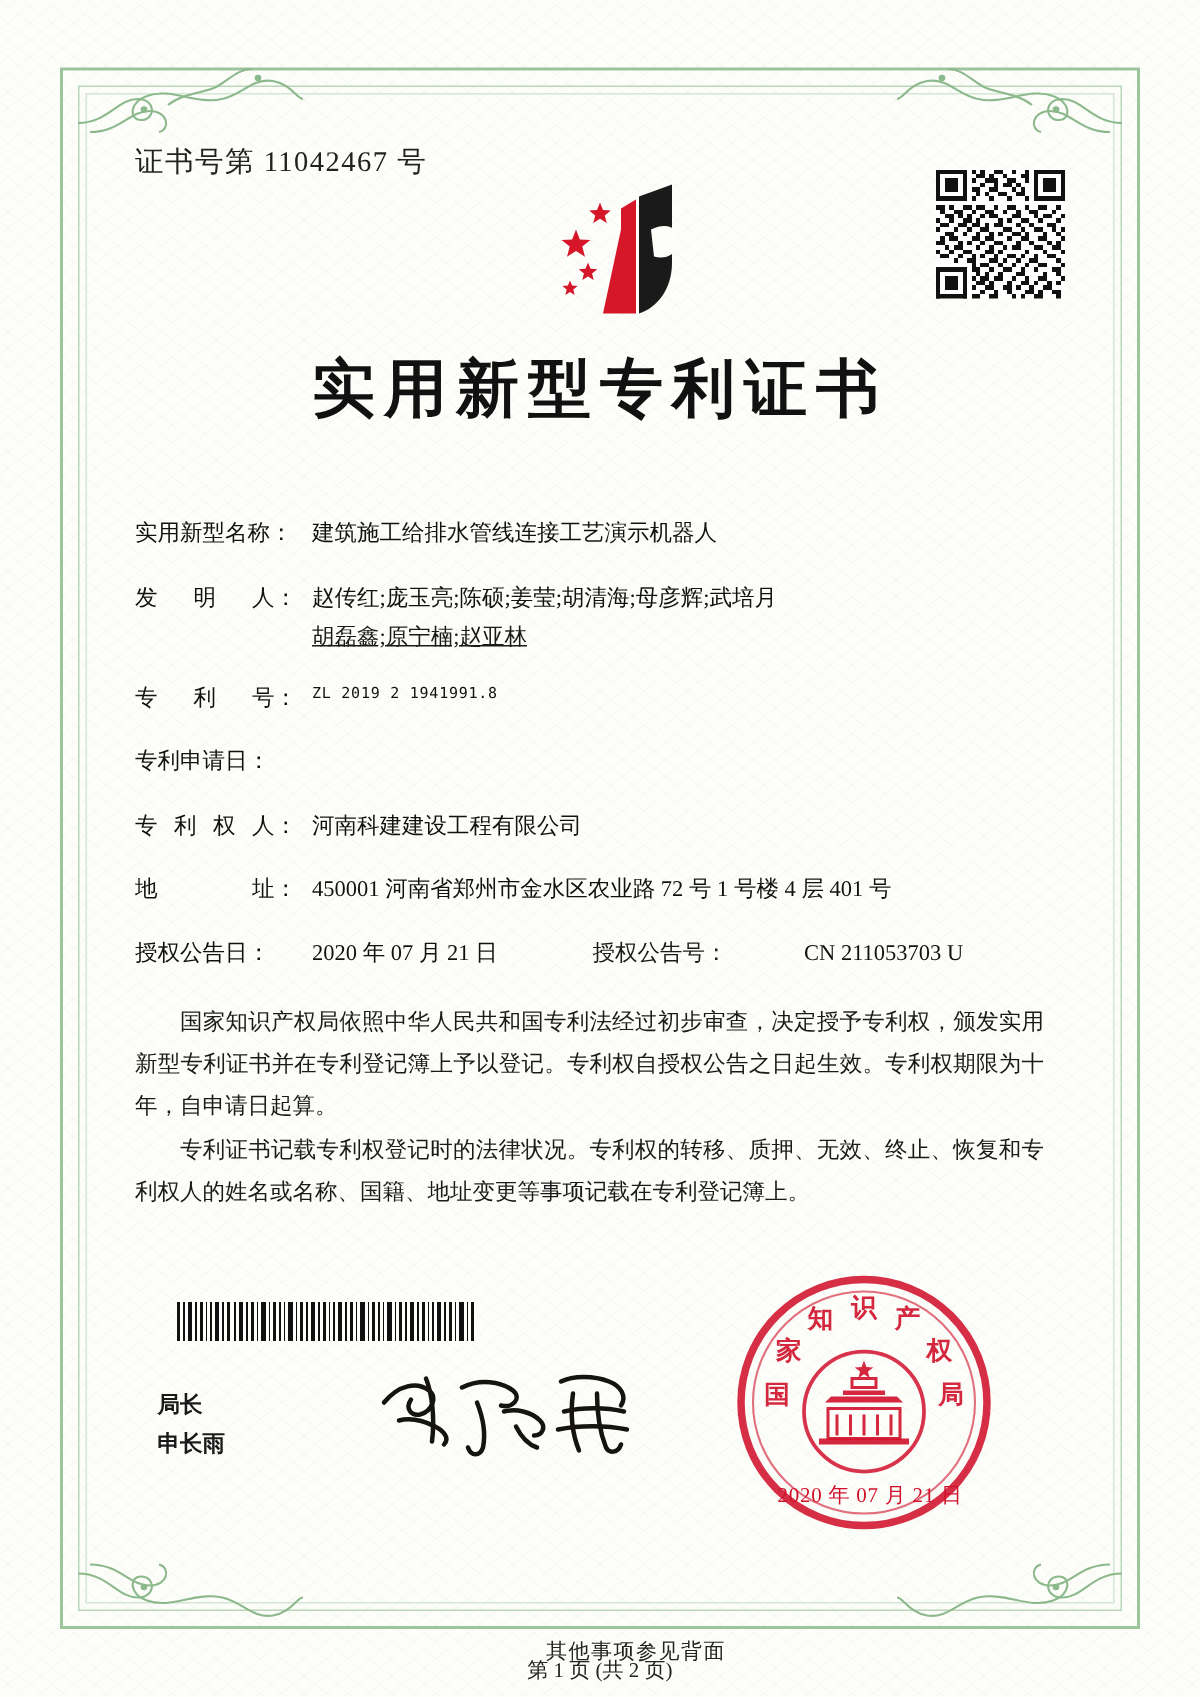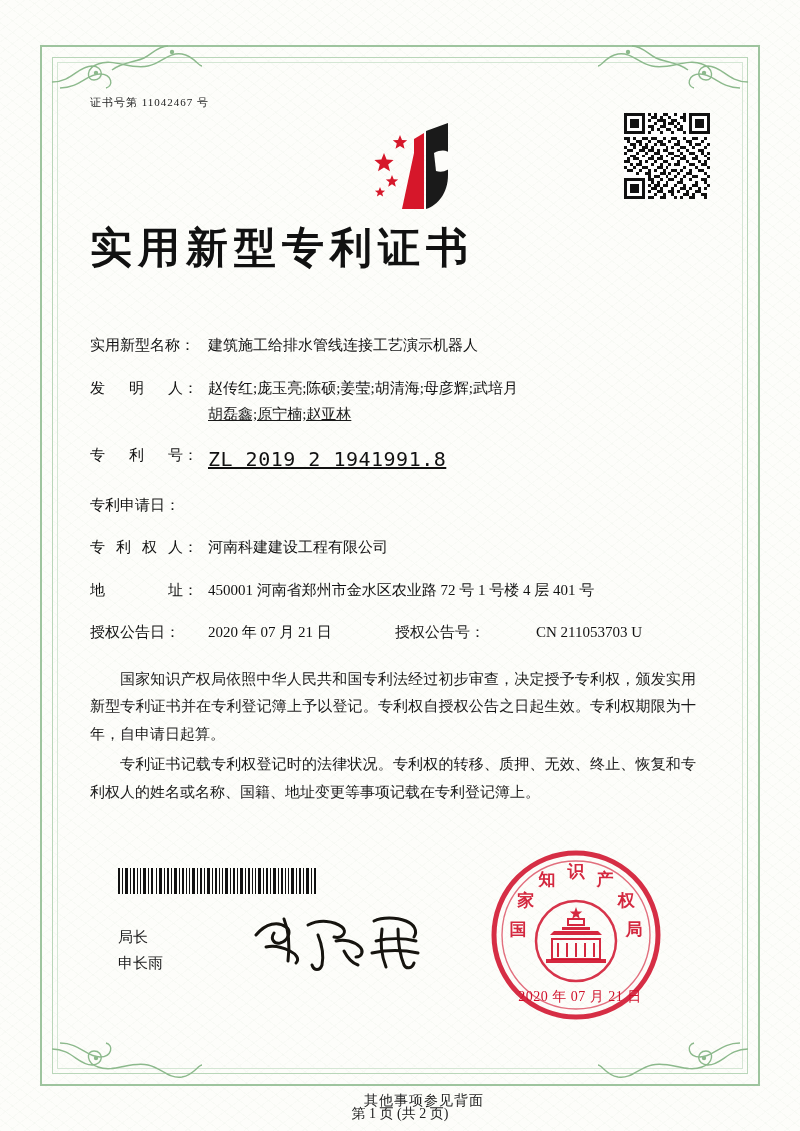--- a/index.html
+++ b/index.html
@@ -59,21 +59,21 @@
   .orn.bottom-right { right: 52px; bottom: 36px; transform: scale(-1,-1); }
 
   .content {
     position: absolute;
     left: 90px;
     top: 95px;
     width: 620px;
   }
 
   .cert-no {
-    font-size: 11px;
+    font-size: 19px;
     letter-spacing: 1px;
     color: #222;
     margin-bottom: 4px;
   }
 
   .logo {
     position: absolute;
     left: 272px;
     top: 18px;
     width: 130px;
@@ -82,20 +82,21 @@
   .qr {
     position: absolute;
     right: 0px;
     top: 18px;
     width: 86px;
     height: 86px;
   }
   .qr svg { display:block; }
 
   .title {
+    text-align: center;
     font-size: 42px;
     font-weight: bold;
     letter-spacing: 6px;
     margin-top: 110px;
     font-family: "DejaVu Sans", "Liberation Sans", sans-serif;
     color: #111;
   }
 
   .fields {
     margin-top: 58px;
@@ -118,23 +119,22 @@
     justify-content: space-between;
     padding-right: 10px;
     box-sizing: border-box;
   }
   .value {
     flex: 1;
     color: #111;
   }
   .value.mono {
     font-family: "DejaVu Sans Mono", "Liberation Mono", monospace;
-    font-size: 20px;
+    font-size: 10px;
     letter-spacing: 0.5px;
-    text-decoration: underline;
   }
   .value-cont {
     margin-left: 118px;
     margin-top: -16px;
     margin-bottom: 18px;
     font-size: 15px;
     text-decoration: underline;
   }
   .row.two-col .col-a {
     flex: 0 0 305px;
@@ -164,24 +164,25 @@
 
   .barcode {
     position: absolute;
     left: 118px;
     top: 868px;
     width: 200px;
     height: 26px;
   }
   .sign-block {
     position: absolute;
-    left: 118px;
+    left: 105px;
     top: 925px;
     font-size: 15px;
     line-height: 1.7;
+    font-weight: bold;
   }
   .signature {
     position: absolute;
     left: 248px;
     top: 905px;
     width: 190px;
     height: 70px;
     color: #16140f;
   }
   .seal {

